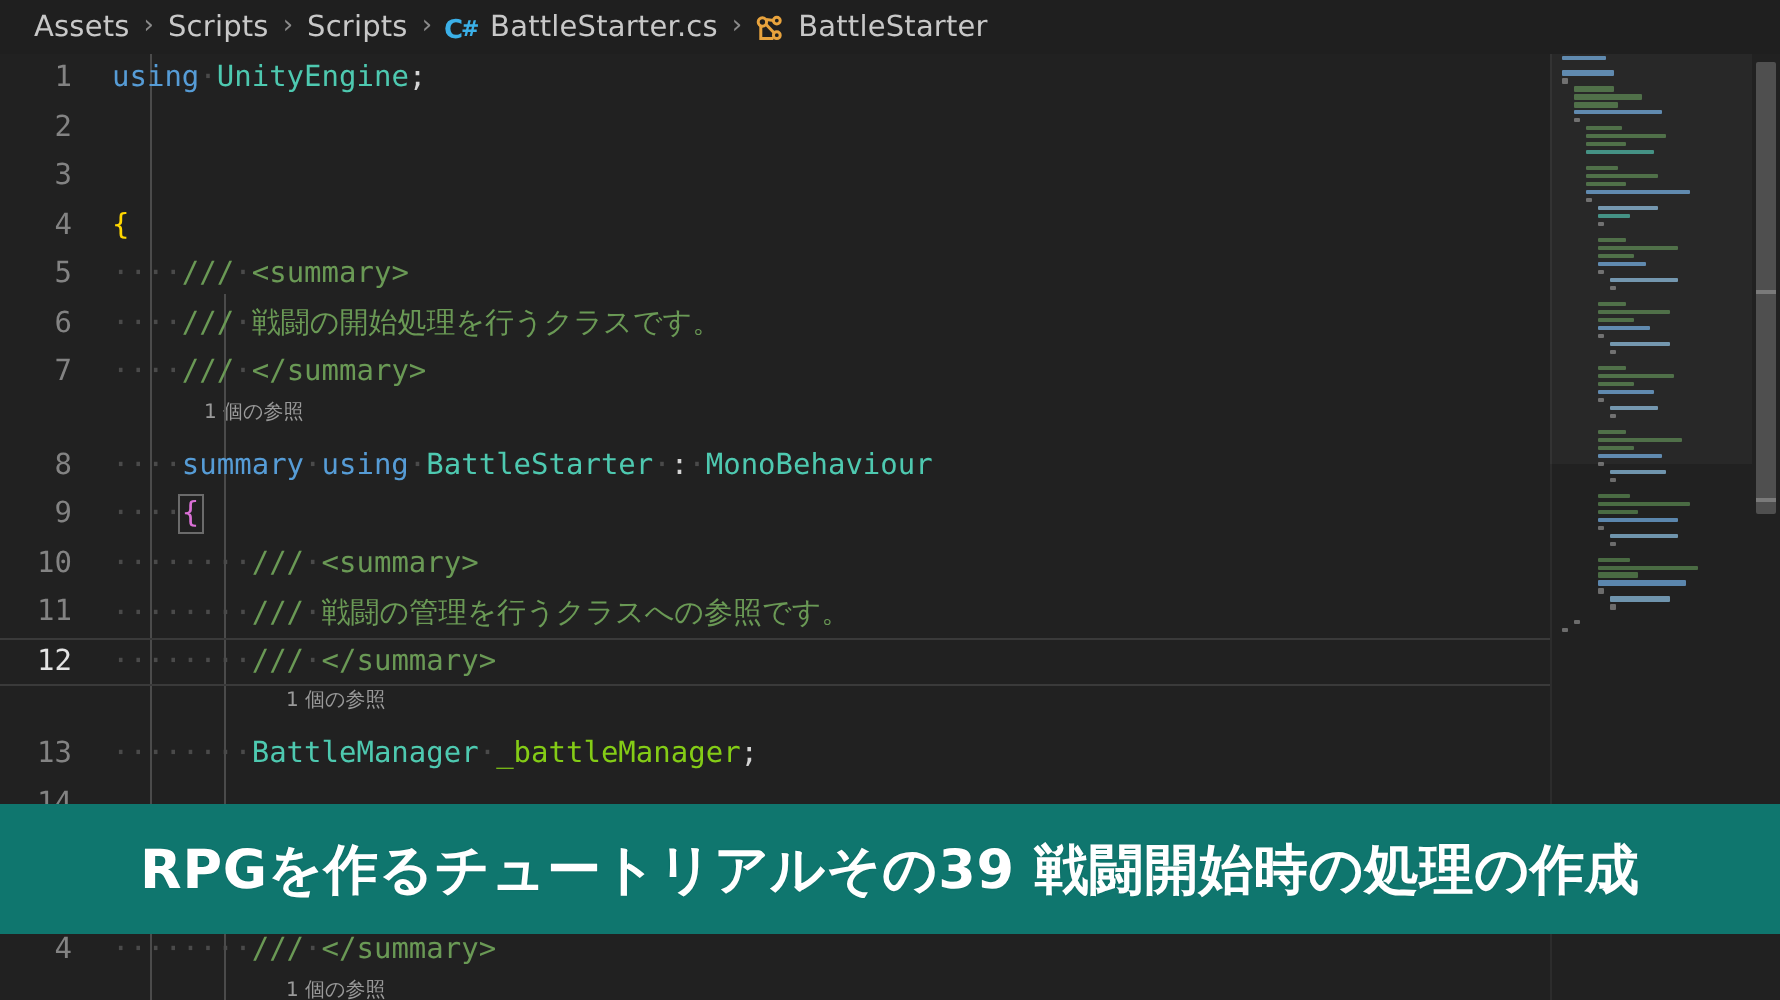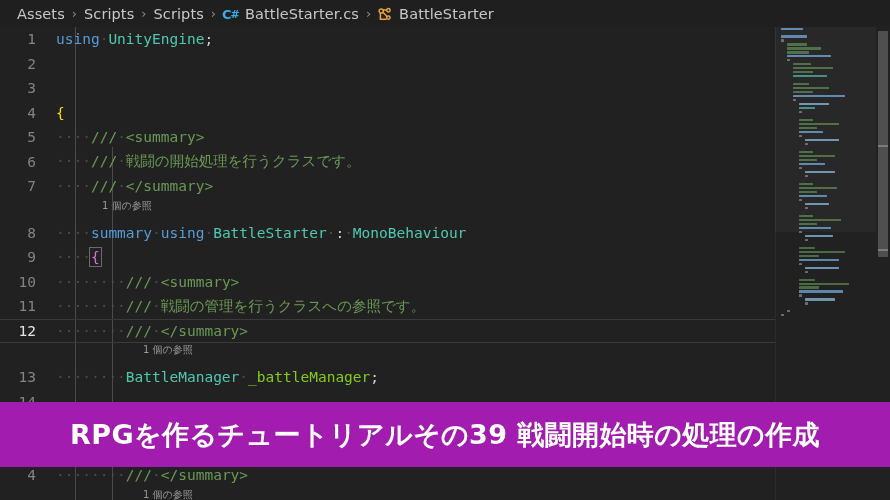--- a/index.html
+++ b/index.html
@@ -159,21 +159,21 @@
     position:absolute; left:2px; width:10px; height:2px;
     background:#7a7a7a;
   }
 
   
   .banner {
     position:absolute;
     left:0; right:0;
     top:402px;
     height:65px;
-    background:#a21caf;
+    background:#0f766e;
     display:flex;
     align-items:center;
     justify-content:center;
     z-index:20;
   }
   .banner-text {
     color:#ffffff;
     font-family:"DejaVu Sans", sans-serif;
     font-weight:bold;
     font-size:27px;

